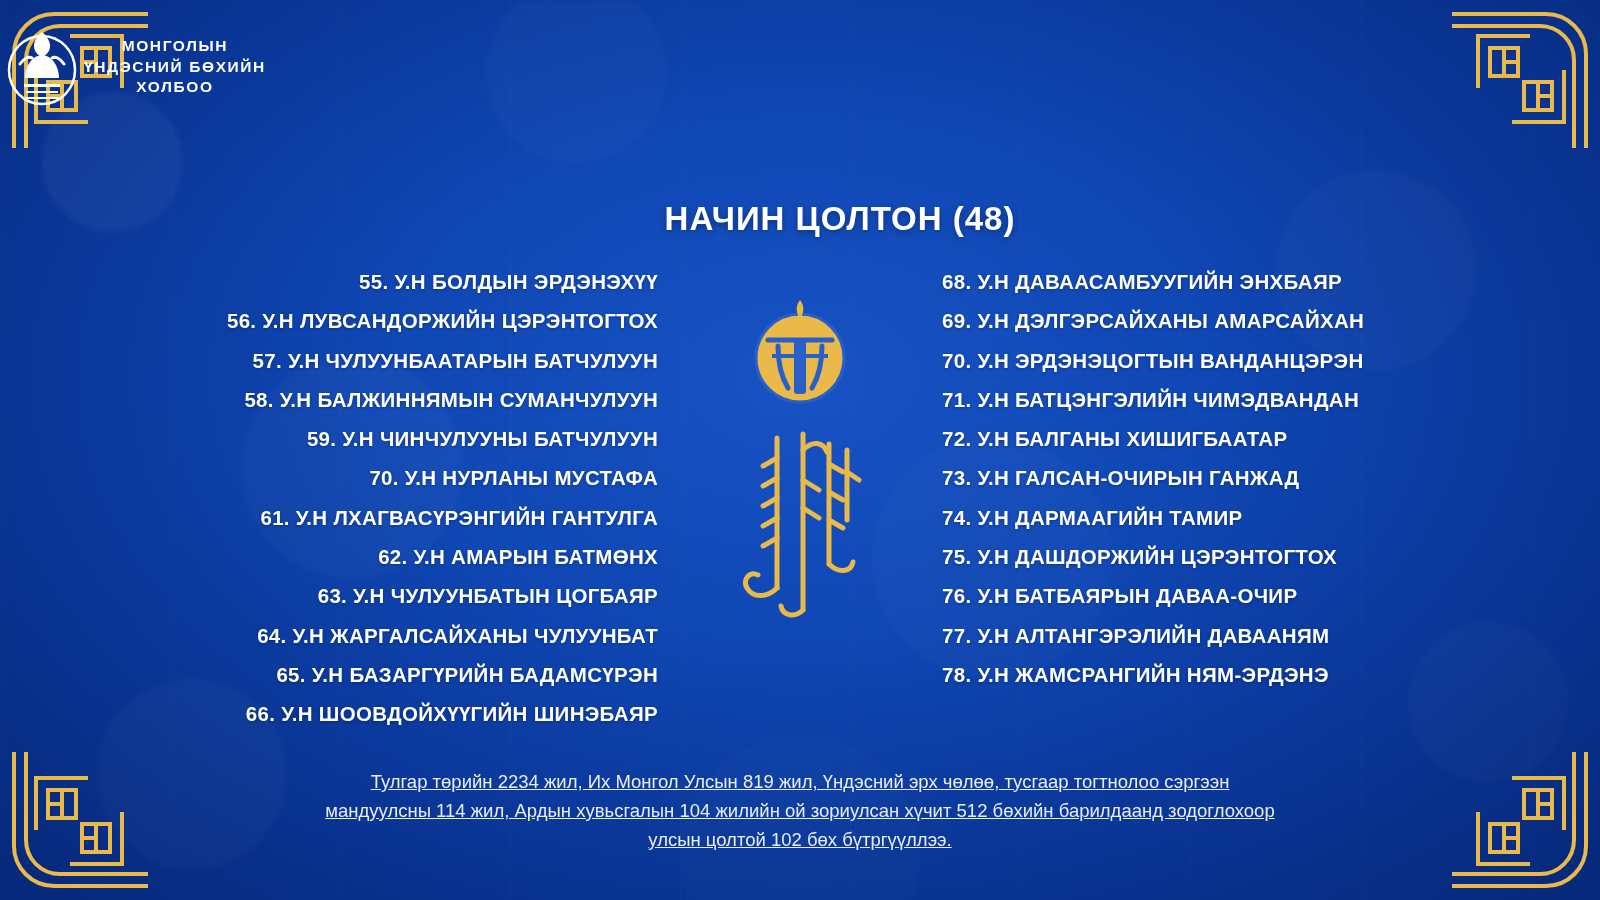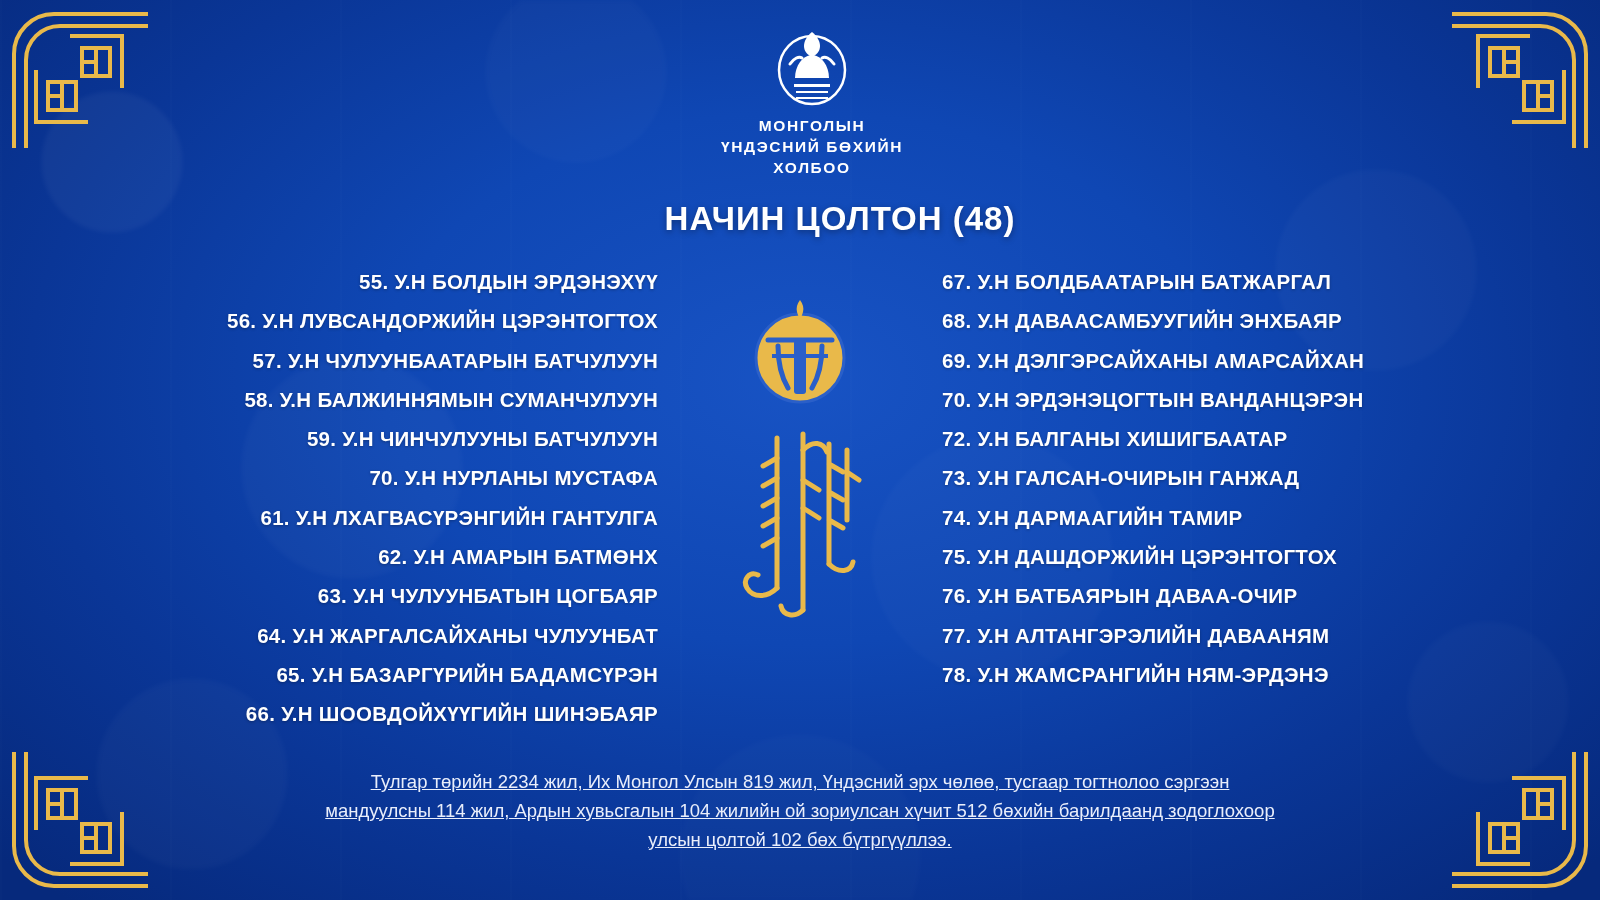--- a/index.html
+++ b/index.html
@@ -45,21 +45,21 @@
   .corner { position: absolute; width: 150px; height: 150px; pointer-events: none; }
   .corner svg { width: 100%; height: 100%; display: block; }
   .c-tl { top: 8px;  left: 8px; }
   .c-tr { top: 8px;  right: 8px; transform: scaleX(-1); }
   .c-bl { bottom: 8px; left: 8px; transform: scaleY(-1); }
   .c-br { bottom: 8px; right: 8px; transform: scale(-1,-1); }
 
   
   .header {
     position: absolute; top: 18px; left: 0; width: 100%;
-    display: flex; flex-direction: column; align-items: center; padding-left: 24px;
+    display: flex; align-items: center;
   }
   .emblem { width: 84px; height: 92px; }
   .org-name {
     margin-top: 6px;
     color: #ffffff;
     font-size: 15.5px;
     font-weight: bold;
     letter-spacing: 1.6px;
     line-height: 1.35;
     text-align: center;
@@ -233,24 +233,24 @@
       <div class="name">59. У.Н ЧИНЧУЛУУНЫ БАТЧУЛУУН</div>
       <div class="name">70. У.Н НУРЛАНЫ МУСТАФА</div>
       <div class="name">61. У.Н ЛХАГВАСҮРЭНГИЙН ГАНТУЛГА</div>
       <div class="name">62. У.Н АМАРЫН БАТМӨНХ</div>
       <div class="name">63. У.Н ЧУЛУУНБАТЫН ЦОГБАЯР</div>
       <div class="name">64. У.Н ЖАРГАЛСАЙХАНЫ ЧУЛУУНБАТ</div>
       <div class="name">65. У.Н БАЗАРГҮРИЙН БАДАМСҮРЭН</div>
       <div class="name">66. У.Н ШООВДОЙХҮҮГИЙН ШИНЭБАЯР</div>
     </div>
     <div class="col right">
-      <div class="name">67. У.Н БОЛДБААТАРЫН БАТЖАРГАЛ</div>
       <div class="name">68. У.Н ДАВААСАМБУУГИЙН ЭНХБАЯР</div>
       <div class="name">69. У.Н ДЭЛГЭРСАЙХАНЫ АМАРСАЙХАН</div>
       <div class="name">70. У.Н ЭРДЭНЭЦОГТЫН ВАНДАНЦЭРЭН</div>
+      <div class="name">71. У.Н БАТЦЭНГЭЛИЙН ЧИМЭДВАНДАН</div>
       <div class="name">72. У.Н БАЛГАНЫ ХИШИГБААТАР</div>
       <div class="name">73. У.Н ГАЛСАН-ОЧИРЫН ГАНЖАД</div>
       <div class="name">74. У.Н ДАРМААГИЙН ТАМИР</div>
       <div class="name">75. У.Н ДАШДОРЖИЙН ЦЭРЭНТОГТОХ</div>
       <div class="name">76. У.Н БАТБАЯРЫН ДАВАА-ОЧИР</div>
       <div class="name">77. У.Н АЛТАНГЭРЭЛИЙН ДАВААНЯМ</div>
       <div class="name">78. У.Н ЖАМСРАНГИЙН НЯМ-ЭРДЭНЭ</div>
     </div>
   </div>
 

